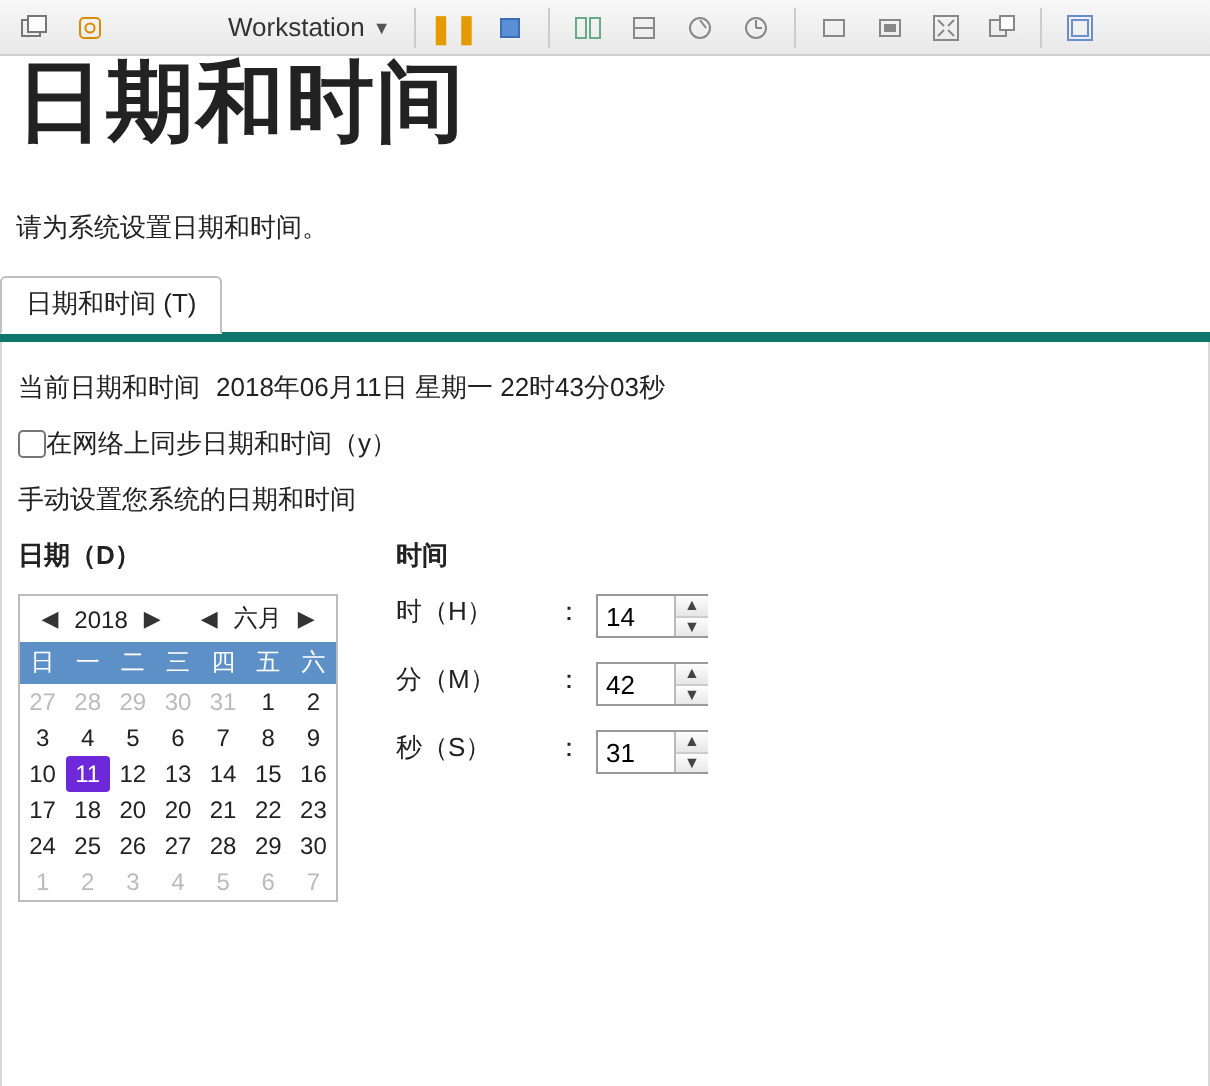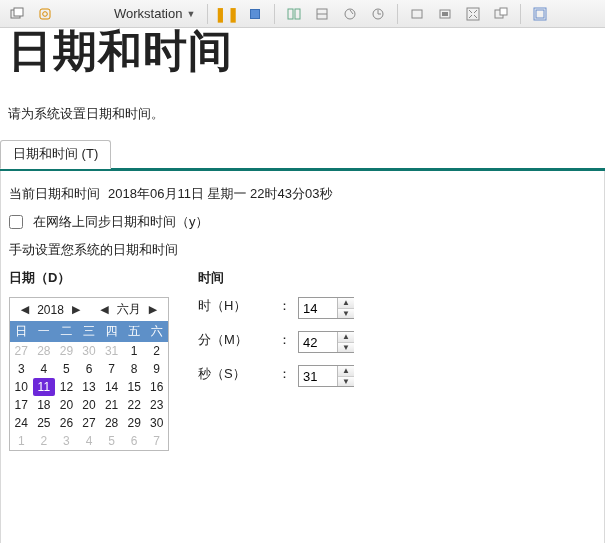--- a/index.html
+++ b/index.html
@@ -46,37 +46,37 @@
     margin: 0 0 18px 0;
     letter-spacing: 1px;
     position: relative;
     top: -6px;
   }
   .subtitle { margin-bottom: 22px; }
 
   .tabbar {
     position: relative;
     height: 26px;
-    border-bottom: 3px solid #0f766e;
+    border-bottom: 5px solid #0f766e;
     margin-left:-8px; margin-right:-8px;
   }
   .tab {
     position: absolute;
     bottom: -1px;
     left: 0;
     padding: 4px 12px 5px 12px;
     background: #fff;
     border: 1px solid #bfbfbf;
     border-bottom: 1px solid #fff;
     border-radius: 3px 3px 0 0;
   }
 
   .panel { padding: 14px 8px 0 8px; }
   .row { margin-bottom: 10px; display:flex; align-items:center; gap:8px; }
-  .ckwrap { display:flex; align-items:center; gap:10px; }
+  .ckwrap { display:flex; align-items:center; gap:0; }
   input[type=checkbox]{ width:14px; height:14px; margin:0; }
 
   .cols { display:flex; gap:29px; margin-top:8px; }
   .col-head { font-weight:700; margin-bottom:10px; }
 
   .calendar {
     border:1px solid #bbb;
     width:160px;
     user-select:none;
     font-size:12px;

